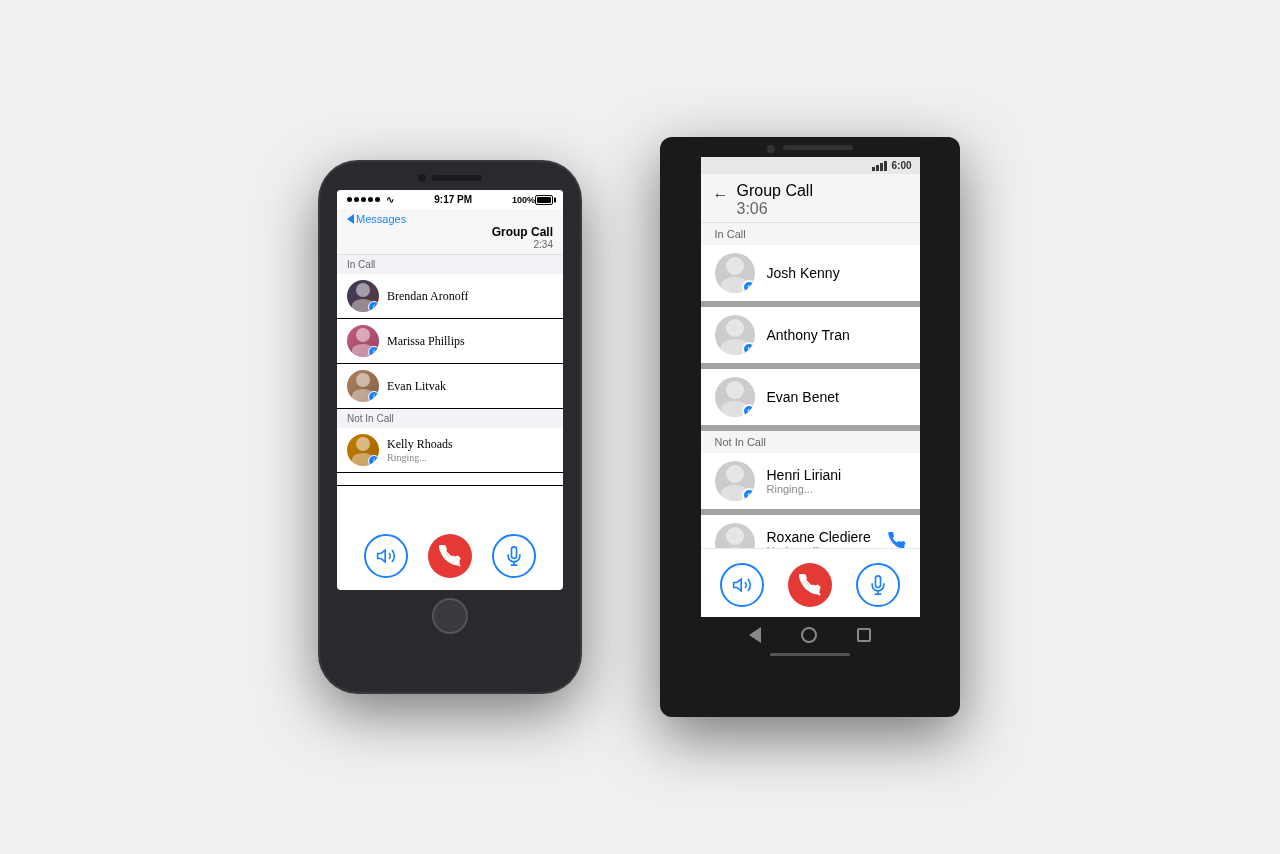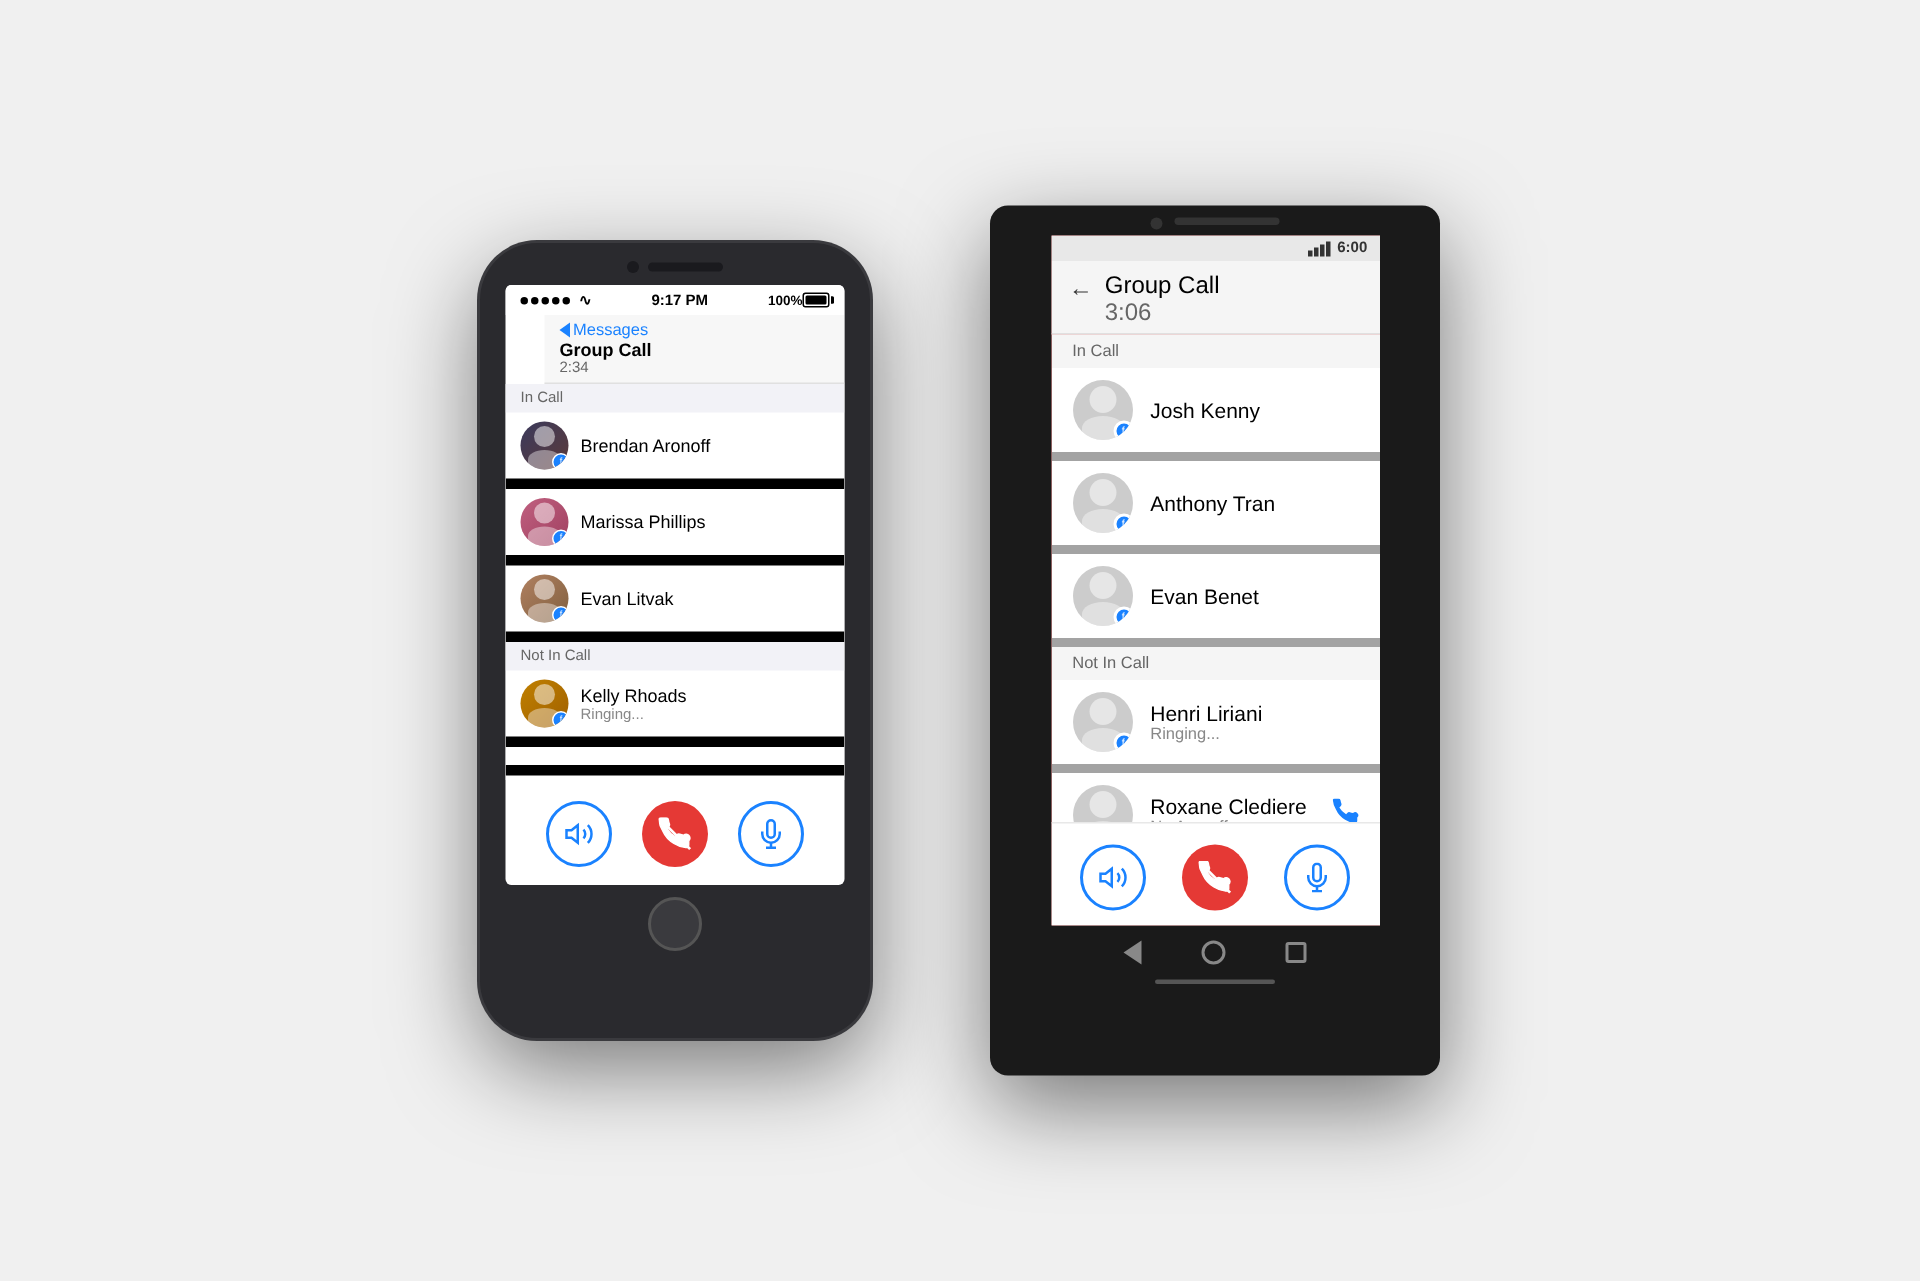--- a/index.html
+++ b/index.html
@@ -111,23 +111,22 @@
       height: 100%;
       background: #000;
       border-radius: 1px;
     }
     .iphone-nav-bar {
       background: #f7f7f7;
       border-bottom: 1px solid #e0e0e0;
       padding: 4px 10px;
       display: flex;
       flex-direction: column;
-      align-items: flex-start;
-      flex-shrink: 0;
-      margin-left: 26px;
+      align-items: flex-end;
+      flex-shrink: 0;
     }
     .iphone-back-btn {
       display: flex;
       align-items: center;
       gap: 2px;
       color: #1a82ff;
       font-size: 11px;
       font-weight: 400;
       align-self: flex-start;
     }
@@ -159,21 +158,22 @@
       padding: 4px 10px;
       font-size: 10px;
       color: #666;
       font-weight: 400;
     }
     .iphone-contact-item {
       display: flex;
       align-items: center;
       gap: 8px;
       padding: 6px 10px;
-      border-bottom: 7px solid #000000;
+      border-bottom: 1px solid #000000;
+      font-family: Liberation Serif, serif;
     }
     .iphone-avatar {
       width: 32px;
       height: 32px;
       border-radius: 50%;
       background: #ccc;
       position: relative;
       flex-shrink: 0;
       overflow: hidden;
     }
@@ -280,21 +280,21 @@
     .android-speaker-bar {
       width: 70px;
       height: 5px;
       background: #333;
       border-radius: 3px;
       margin-left: 8px;
     }
     .android-screen {
       width: 219px;
       height: 460px;
-      background: #fca5a5;
+      background: #a3a3a3;
       overflow: hidden;
       display: flex;
       flex-direction: column;
     }
     .android-status-bar {
       background: #e8e8e8;
       display: flex;
       justify-content: flex-end;
       align-items: center;
       padding: 3px 8px;

